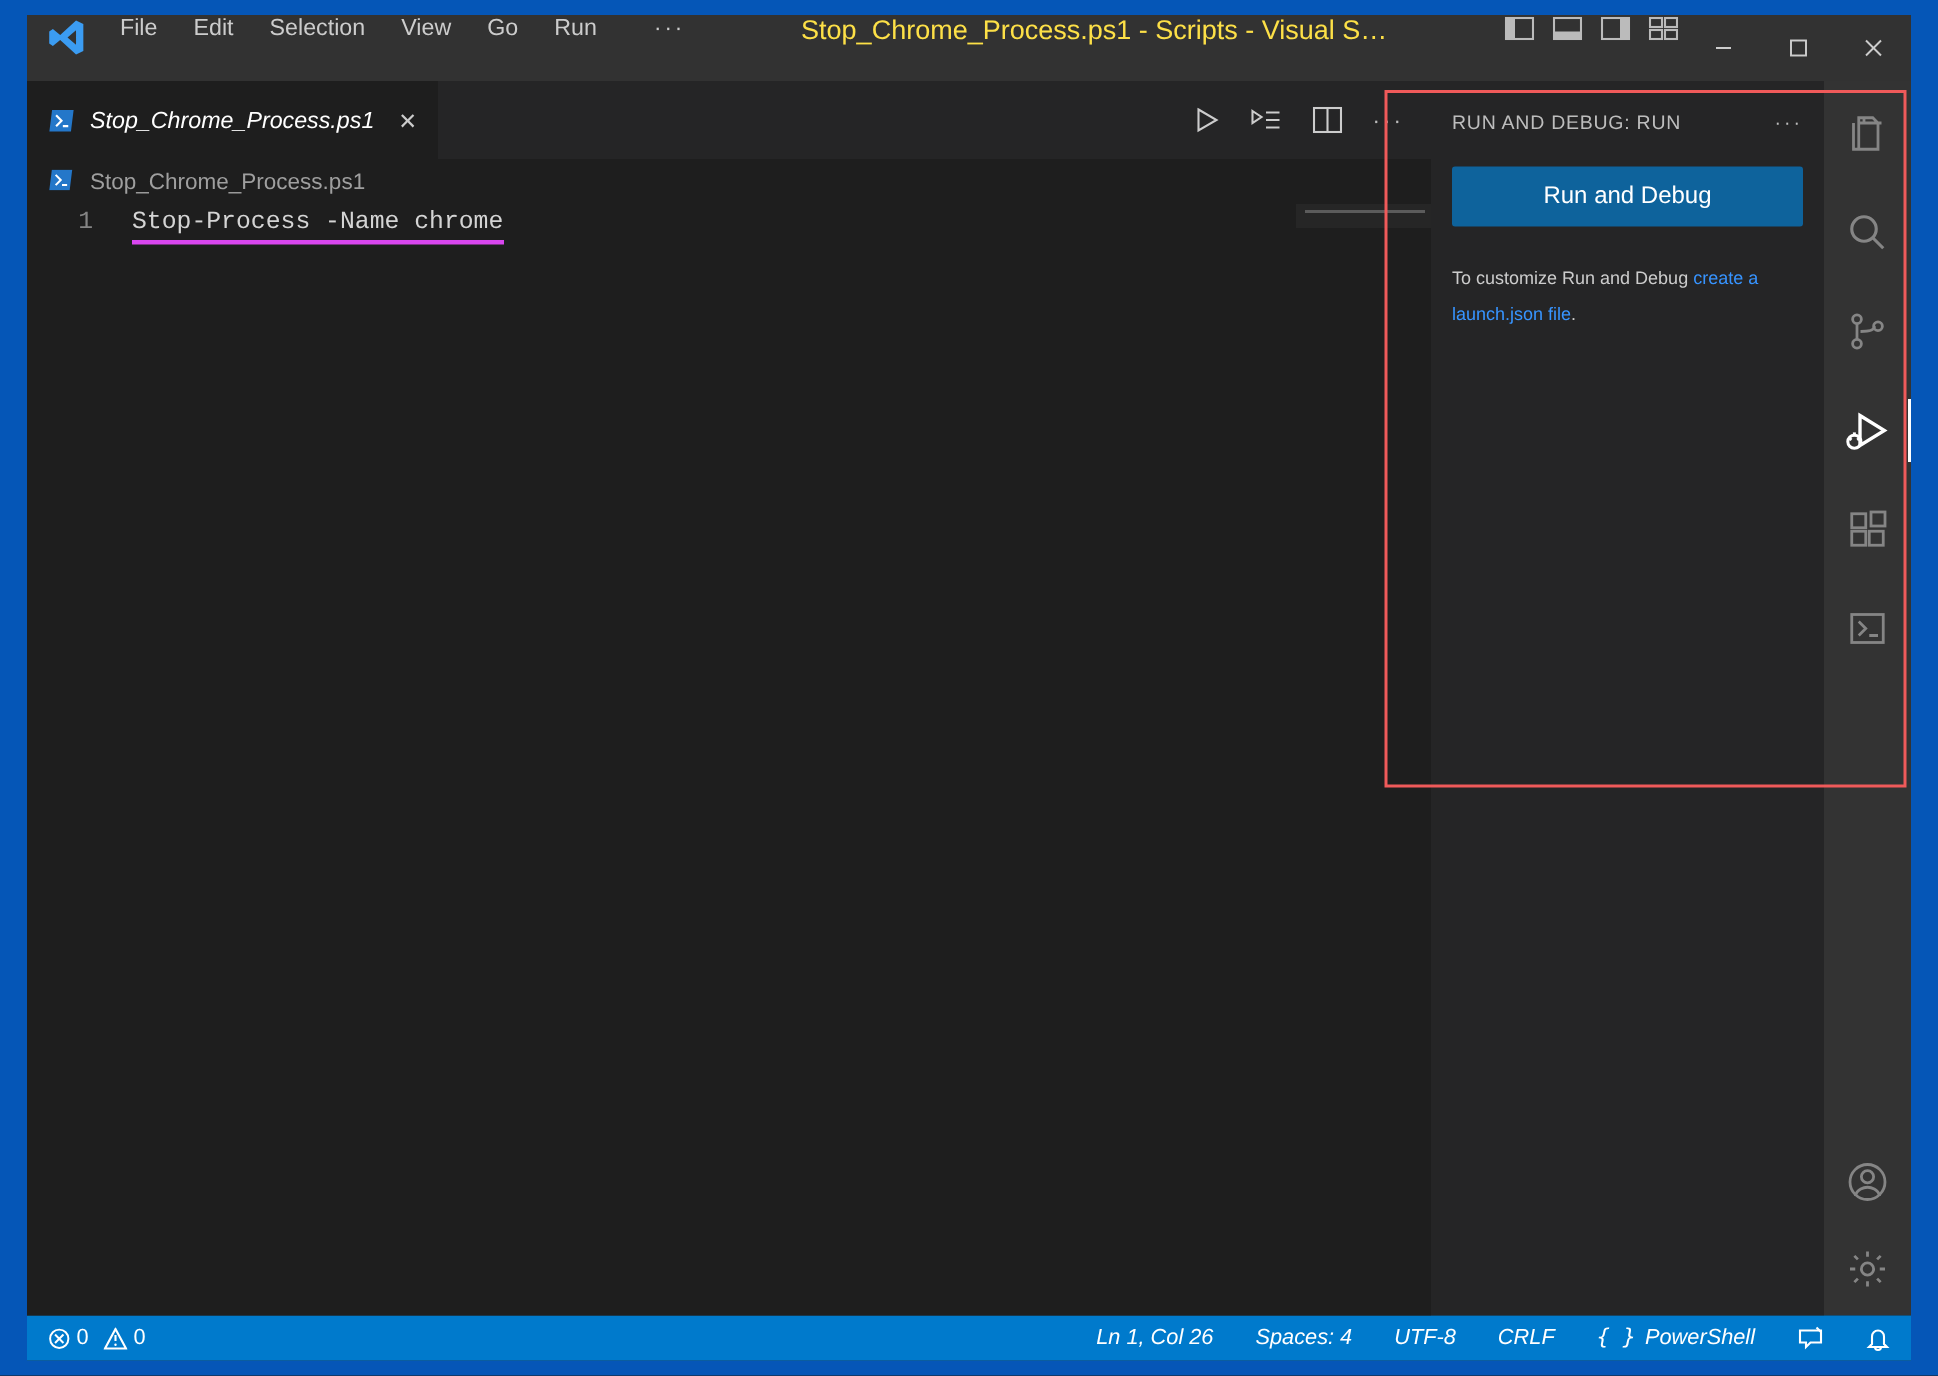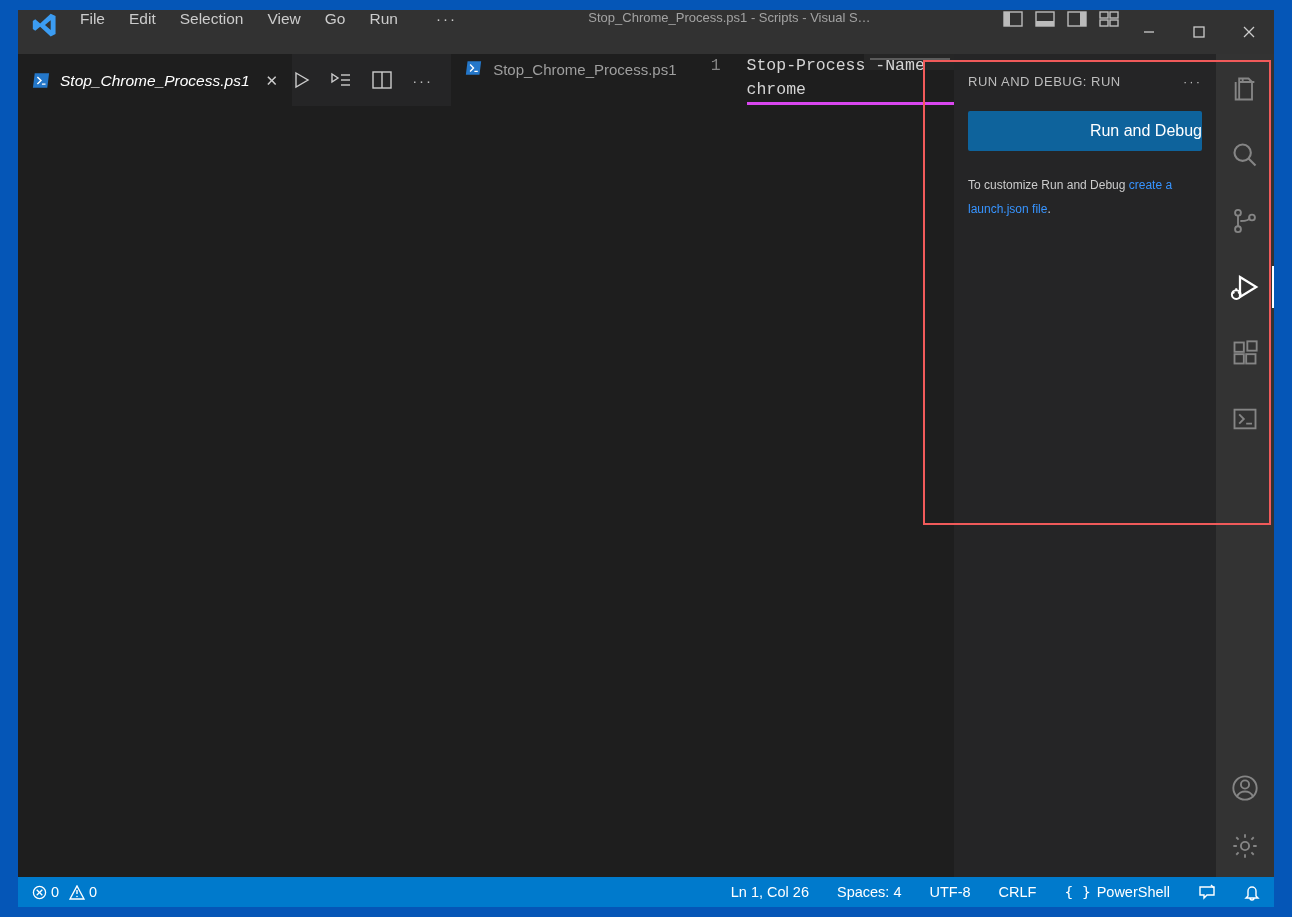--- a/index.html
+++ b/index.html
@@ -26,37 +26,37 @@
     height: 44px;
     background: #323232;
     display: flex;
     align-items: flex-start;
     padding-left: 12px;
   }
   .vs-logo { width: 30px; height: 30px; margin-right: 16px; display:flex; align-items:center; justify-content:center; }
   .menu-items { display: flex; gap: 24px; padding-left:4px; }
   .menu-item { color: #cccccc; font-size: 15.5px; cursor: default; }
   .menu-more { margin-left: 14px; letter-spacing:2px; color:#cccccc; }
-  .title-center { flex: 1; text-align: center; color:#a3a3a3; font-size:13px; overflow:hidden; white-space:nowrap; text-overflow:ellipsis; padding:0 8px;}
+  .title-center { flex: 1; text-align: center; color:#fde047; font-size:18px; overflow:hidden; white-space:nowrap; text-overflow:ellipsis; padding:0 8px;}
   .win-btn { width:50px; height:44px; display:flex; align-items:center; justify-content:center; color:#cccccc;}
   .layout-icons { display:flex; gap:10px; margin-right:4px;}
   .layout-icons span { width:22px; height:18px; display:flex; align-items:center; justify-content:center;}
   svg { display:block; }
 
   
   .main {
     flex: 1;
     display: flex;
     background: #1e1e1e;
     overflow:hidden;
   }
   .editor-area {
     flex: 1;
     display:flex;
-    flex-direction:row;
+    flex-direction:column;
     background:#1e1e1e;
     position: relative;
   }
   .tabbar {
     height: 52px;
     background:#252526;
     display:flex;
     align-items:stretch;
   }
   .tab {
@@ -130,21 +130,21 @@
     color:#bdbdbd;
     font-size:13px;
     letter-spacing:0.5px;
     margin-bottom:22px;
     margin-top:6px;
   }
   .side-header .dots { color:#bdbdbd; letter-spacing:2px;}
   .run-btn {
     background:#0e639c;
     color:#ffffff;
-    text-align:right;
+    text-align:center;
     padding:11px 0;
     font-size:16px;
     border-radius:2px;
     margin-bottom:22px;
     cursor:default;
   }
   .side-text { color:#cccccc; font-size:12px; line-height:24px; margin-bottom:18px;}
   .side-text a { color:#3794ff; text-decoration:none; cursor:default;}
   .side-text .dot{color:#cccccc;}
   
@@ -168,21 +168,21 @@
     height:30px;
     background:#007acc;
     color:#ffffff;
     display:flex;
     align-items:center;
     font-size:14.5px;
     padding:0 14px;
     gap:14px;
   }
   .statusbar .sb-left{display:flex; gap:10px; align-items:center;}
-  .statusbar .sb-right{margin-left:auto; display:flex; gap:28px; align-items:flex-start;}
+  .statusbar .sb-right{margin-left:auto; display:flex; gap:28px; align-items:flex-start;font-style:italic;}
 </style>
 </head>
 <body>
 
 <div class="frame">
 
   <div class="titlebar">
     <div class="vs-logo">
       <svg viewBox="0 0 32 32" width="26" height="26">
           <path fill="#3b9cf2" d="M23 2l6 3v22l-6 3-13-12-6 5-3-2V11l3-2 6 5L23 2zm0 8l-7 6 7 6V10z"></path>

